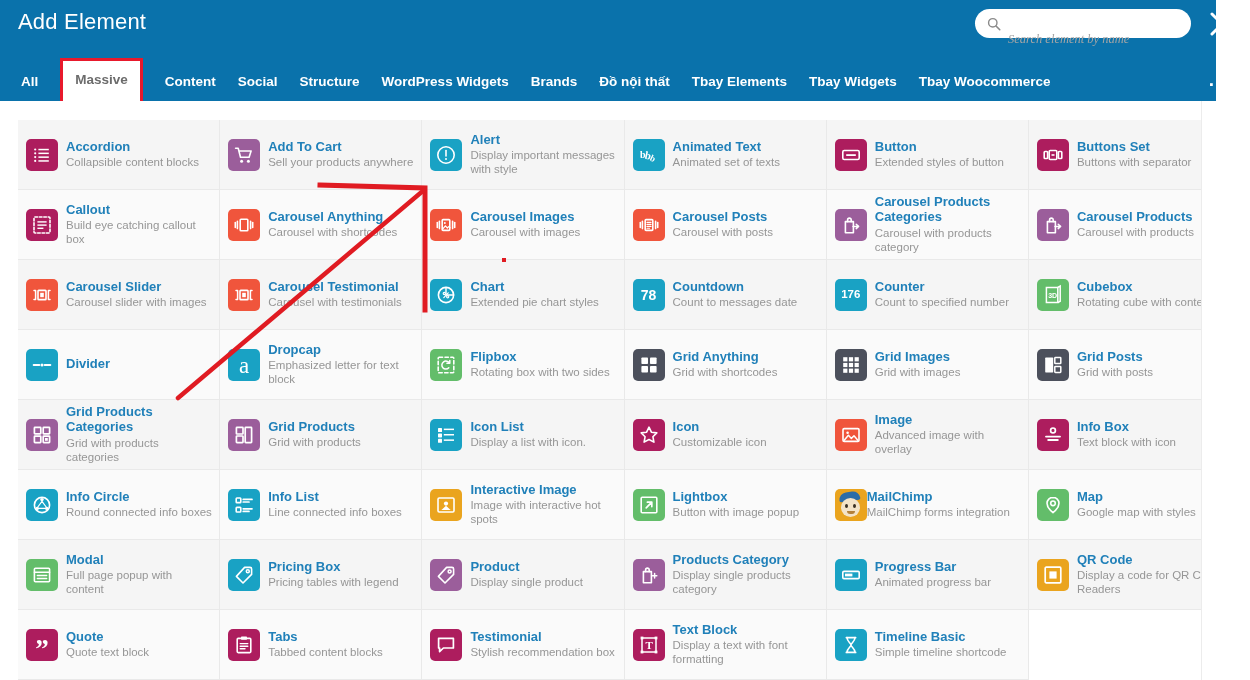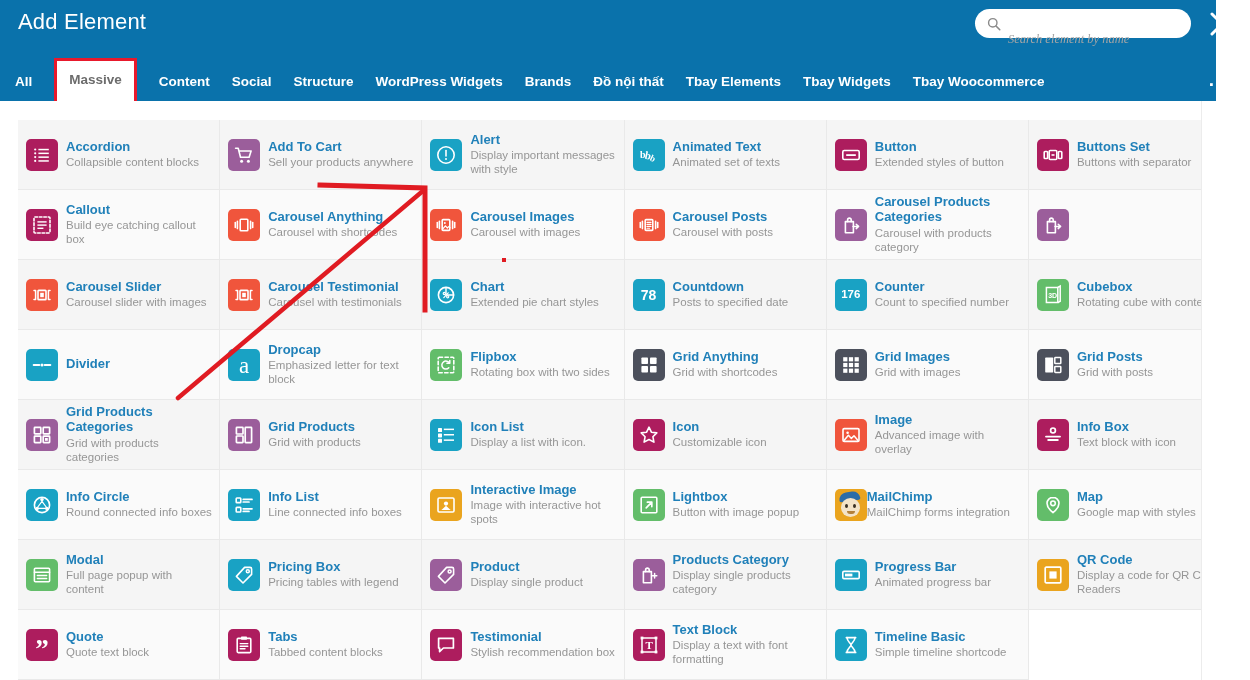--- a/index.html
+++ b/index.html
@@ -59,21 +59,21 @@
     box-sizing: border-box;
   }
   .tab {
     font-size: 13.5px; font-weight: bold;
     color: #ffffff; white-space: nowrap;
     padding: 0 0 13px 0; margin: 0 0 0 0;
     position: relative; cursor: pointer;
     line-height: 1;
   }
   .tab-spacer { width: 22px; flex: 0 0 auto; }
-  .tab.first { margin-left: 15px; }
+  .tab.first { margin-left: 21px; }
   .tab.active {
     background: #ffffff; color: #6c6c6c;
     border: 3px solid #e8192c;
     border-bottom: none;
     padding: 9px 12px 11px 12px;
     margin-bottom: 0;
     box-sizing: border-box;
     height: 43px;
     display: flex; align-items: center;
   }
@@ -389,20 +389,24 @@
           </div>
         </div>
         <div class="cell alt">
           <div class="cell-icon" style="background:#9b5e9b">
             <svg width="20" height="20" viewBox="0 0 20 20" fill="none" stroke="#fff" stroke-width="1.6" stroke-linecap="round" stroke-linejoin="round">
               <path d="M4.4 6.6h8v11.2H4.4z"></path>
               <path d="M6.6 6.6V4.9a1.8 1.8 0 013.6 0v1.7"></path>
               <path d="M12 11.4h5.4M15.2 9.2l2.4 2.2-2.4 2.2" stroke-width="1.5"></path>
             </svg>
           </div>
+          <div class="cell-text">
+            <div class="cell-title">Carousel Products</div>
+            <div class="cell-desc">Carousel with products</div>
+          </div>
         </div>
         <div class="cell">
           <div class="cell-icon" style="background:#f0553c">
             <svg width="20" height="20" viewBox="0 0 20 20" fill="none" stroke="#fff" stroke-width="1.6" stroke-linecap="round" stroke-linejoin="round">
               <rect x="6" y="5.4" width="8" height="9.2" rx="0.7"></rect>
               <rect x="8.2" y="7.8" width="3.6" height="4.4" fill="#fff" stroke="none"></rect>
               <path d="M3.6 5.6v8.8M2 5.6h1.6M2 14.4h1.6" stroke-width="1.5"></path>
               <path d="M16.4 5.6v8.8M18 5.6h-1.6M18 14.4h-1.6" stroke-width="1.5"></path>
             </svg>
           </div>
@@ -439,21 +443,21 @@
             <div class="cell-title">Chart</div>
             <div class="cell-desc">Extended pie chart styles</div>
           </div>
         </div>
         <div class="cell">
           <div class="cell-icon" style="background:#19a2c4">
             <span class="glyph" style="font-size:14px">78</span>
           </div>
           <div class="cell-text">
             <div class="cell-title">Countdown</div>
-            <div class="cell-desc">Posts to specified date</div>
+            <div class="cell-desc">Count to messages date</div>
           </div>
         </div>
         <div class="cell">
           <div class="cell-icon" style="background:#19a2c4">
             <span class="glyph" style="font-size:11.5px">176</span>
           </div>
           <div class="cell-text">
             <div class="cell-title">Counter</div>
             <div class="cell-desc">Count to specified number</div>
           </div>

